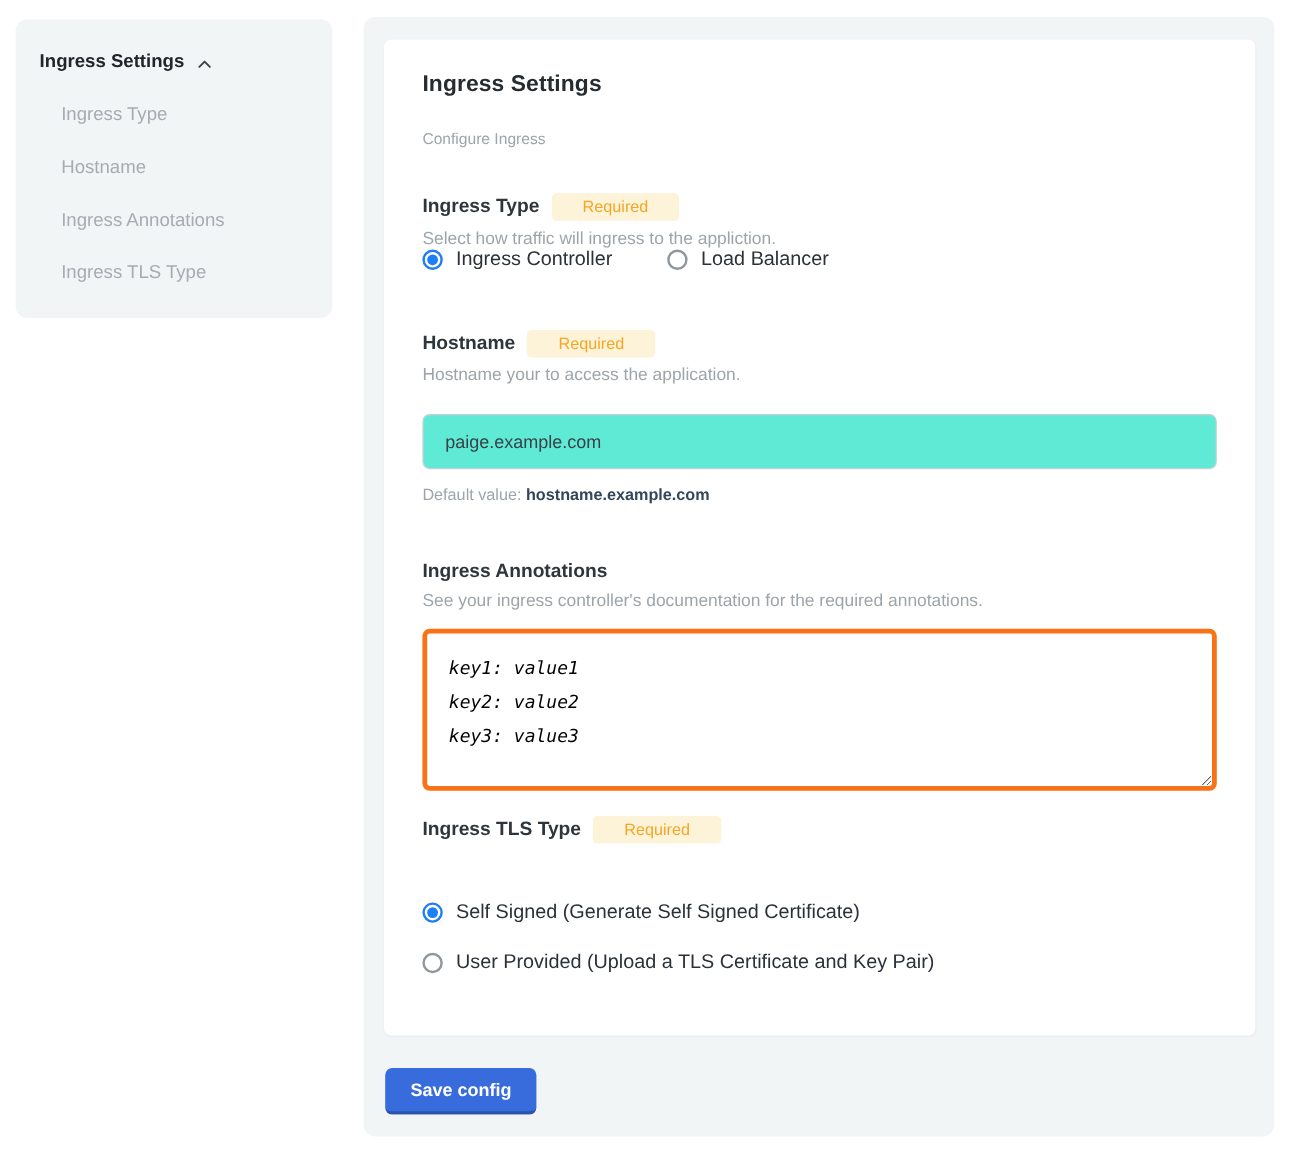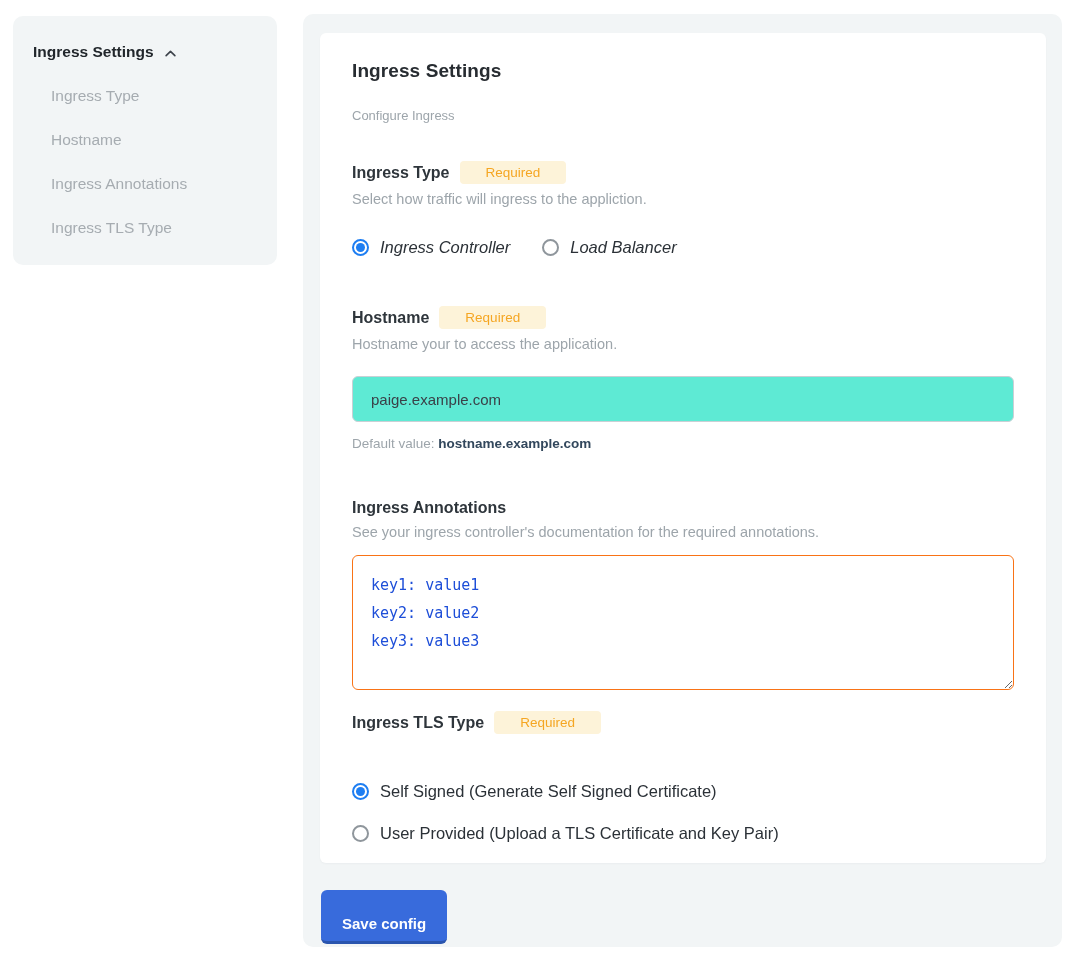--- a/index.html
+++ b/index.html
@@ -37,21 +37,21 @@
     display: flex; align-items: center; gap: 10px;
     font-size: 16px; font-weight: 700; color: #2e353b;
   }
   .required-badge {
     display: inline-block; background: #fdf3d9; color: #f5a623;
     font-size: 13.5px; font-weight: 400; padding: 4px 26px; border-radius: 4px;
   }
   .section-help { margin-top: 7px; font-size: 14.5px; color: #9da5ab; }
 
   .sec-ingress-type { margin-top: 38px; }
-  .radio-row { margin-top: 31px; display: flex; align-items: center; gap: 32px; font-style: italic; }
+  .radio-row { display: flex; align-items: center; gap: 46px; }
   .radio-option { display: flex; align-items: center; gap: 11px; cursor: pointer; }
   .radio {
     width: 17px; height: 17px; border-radius: 50%; border: 2px solid #8f969c;
     background: #fff; position: relative; flex: 0 0 auto;
   }
   .radio.selected { border-color: #1e7ef2; }
   .radio.selected::after {
     content: ""; position: absolute; inset: 2px; border-radius: 50%; background: #1e7ef2;
   }
   .radio-label { font-size: 16.5px; color: #2b3137; }
@@ -62,33 +62,33 @@
     border: 1px solid #c9d0d5; border-radius: 6px; padding: 0 18px;
     font-size: 15px; color: #3a4148; background: #5eead4; outline: none;
     font-family: "Liberation Sans", sans-serif;
   }
   .default-line { margin-top: 14px; font-size: 13.5px; color: #9da5ab; }
   .default-value { font-weight: 700; color: #32475c; }
 
   .sec-annotations { margin-top: 48px; }
   .annotations-textarea {
     display: block; margin-top: 15px; width: 100%; height: 135px;
-    border: 1px solid #f97316; border-radius: 6px; padding: 15px 18px;
+    border: 4px solid #f97316; border-radius: 6px; padding: 15px 18px;
     font-family: "DejaVu Sans Mono", "Liberation Mono", monospace;
-    font-size: 15px; line-height: 28px; color: #1d4ed8;
-    resize: both; outline: none; overflow: hidden;
+    font-size: 15px; line-height: 28px; color: #000000;
+    resize: both; outline: none; overflow: hidden; font-style: italic;
   }
 
   .sec-tls { margin-top: 21px; }
   .radio-col { margin-top: 48px; display: flex; flex-direction: column; gap: 23px; }
 
   .save-button {
     margin: 27px 0 0 1px; display: inline-block;
     background: #386bdc; border: none; border-bottom: 3px solid #2a55ae;
-    border-radius: 6px; padding: 25px 21px 9px;
+    border-radius: 6px; padding: 10px 21px 9px;
     color: #ffffff; font-size: 15px; font-weight: 700; cursor: pointer;
     font-family: "Liberation Sans", sans-serif;
   }
 </style>
 </head>
 <body>
 
 <nav class="sidebar-card">
   <div class="sidebar-header">
     <span>Ingress Settings</span>

